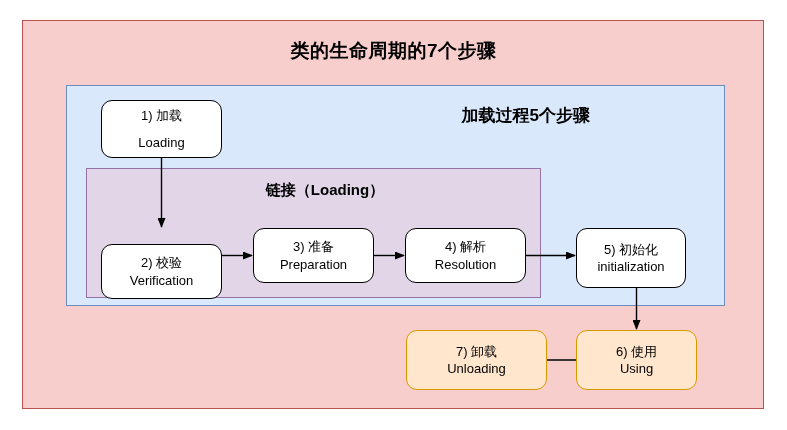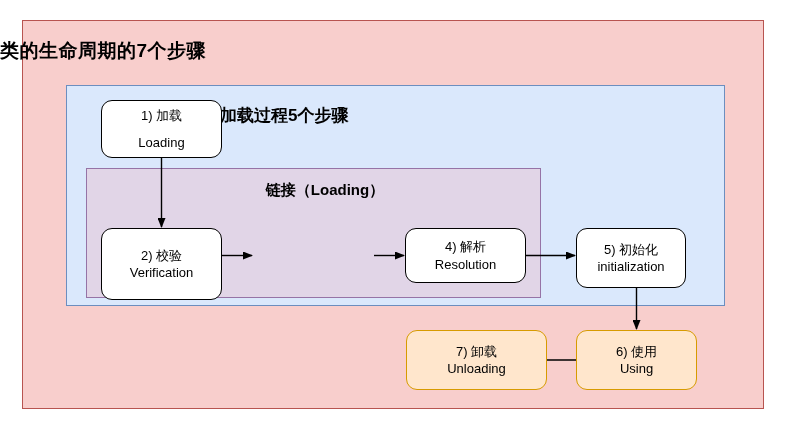--- a/index.html
+++ b/index.html
@@ -49,32 +49,32 @@
     border: 1px solid #9673a6;
     box-sizing: border-box;
   }
 
   
   .title-main {
     position: absolute;
     left: 0;
     top: 38px;
     width: 787px;
-    text-align: left;
+    text-align: center;
     font-size: 19px;
     font-weight: bold;
     color: #000000;
     letter-spacing: 0.5px;
   }
   .title-blue {
     position: absolute;
     left: 220px;
     top: 104px;
     width: 370px;
-    text-align: left;
+    text-align: right;
     font-size: 17px;
     font-weight: bold;
     color: #000000;
   }
   .title-purple {
     position: absolute;
     left: 160px;
     top: 181px;
     width: 330px;
     text-align: center;
@@ -102,21 +102,21 @@
     background: #ffffff;
     border: 1.4px solid #000000;
   }
   .node-orange {
     background: #ffe6cc;
     border: 1.6px solid #d79b00;
   }
 
   
   #node-1 { left: 101px; top: 100px;  width: 121px; height: 58px; gap: 9px; }
-  #node-2 { left: 101px; top: 228px;  width: 121px; height: 72px; text-align: right; }
+  #node-2 { left: 101px; top: 244px;  width: 121px; height: 55px; text-align: right; }
   #node-3 { left: 253px; top: 228px;  width: 121px; height: 55px; }
   #node-4 { left: 405px; top: 228px;  width: 121px; height: 55px; }
   #node-5 { left: 576px; top: 228px;  width: 110px; height: 60px; }
   #node-6 { left: 576px; top: 330px;  width: 121px; height: 60px; }
   #node-7 { left: 406px; top: 330px;  width: 141px; height: 60px; }
 
   
   .arrows {
     position: absolute;
     left: 0;
@@ -164,20 +164,24 @@
   <div class="node node-white" id="node-1">
     <span class="ln-cn">1) 加载</span>
     <span class="ln-en">Loading</span>
   </div>
 
   <div class="node node-white" id="node-2">
     <span class="ln-cn">2) 校验</span>
     <span class="ln-en">Verification</span>
   </div>
 
+  <div class="node node-white" id="node-3">
+    <span class="ln-cn">3) 准备</span>
+    <span class="ln-en">Preparation</span>
+  </div>
 
   <div class="node node-white" id="node-4">
     <span class="ln-cn">4) 解析</span>
     <span class="ln-en">Resolution</span>
   </div>
 
   <div class="node node-white" id="node-5">
     <span class="ln-cn">5) 初始化</span>
     <span class="ln-en">initialization</span>
   </div>

